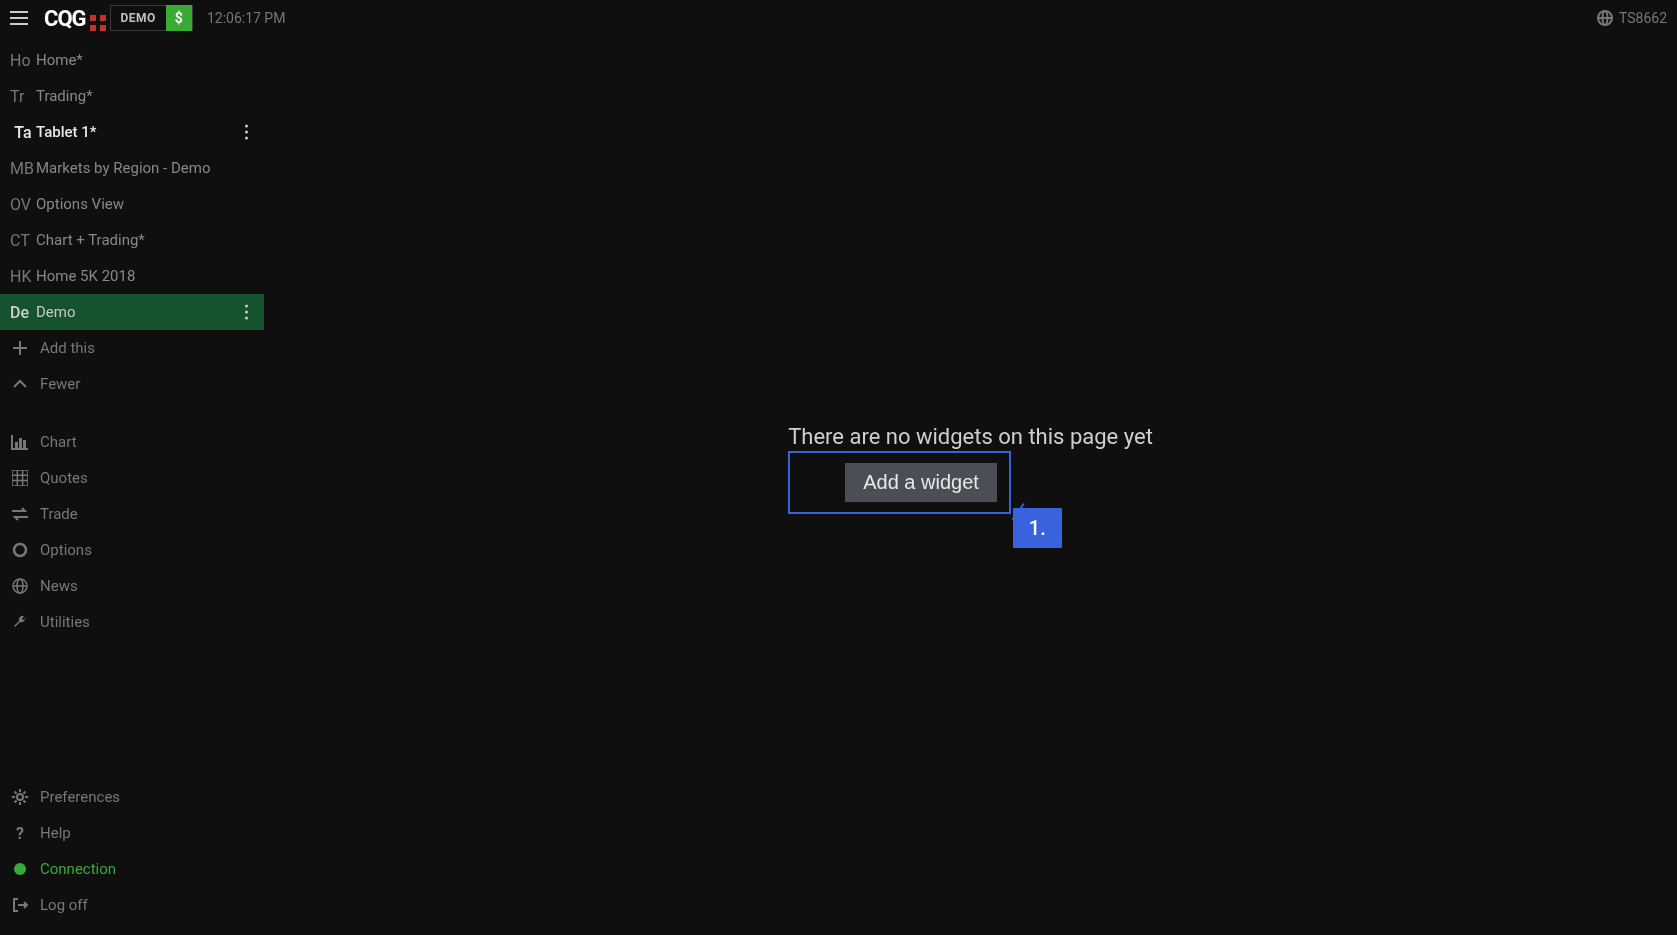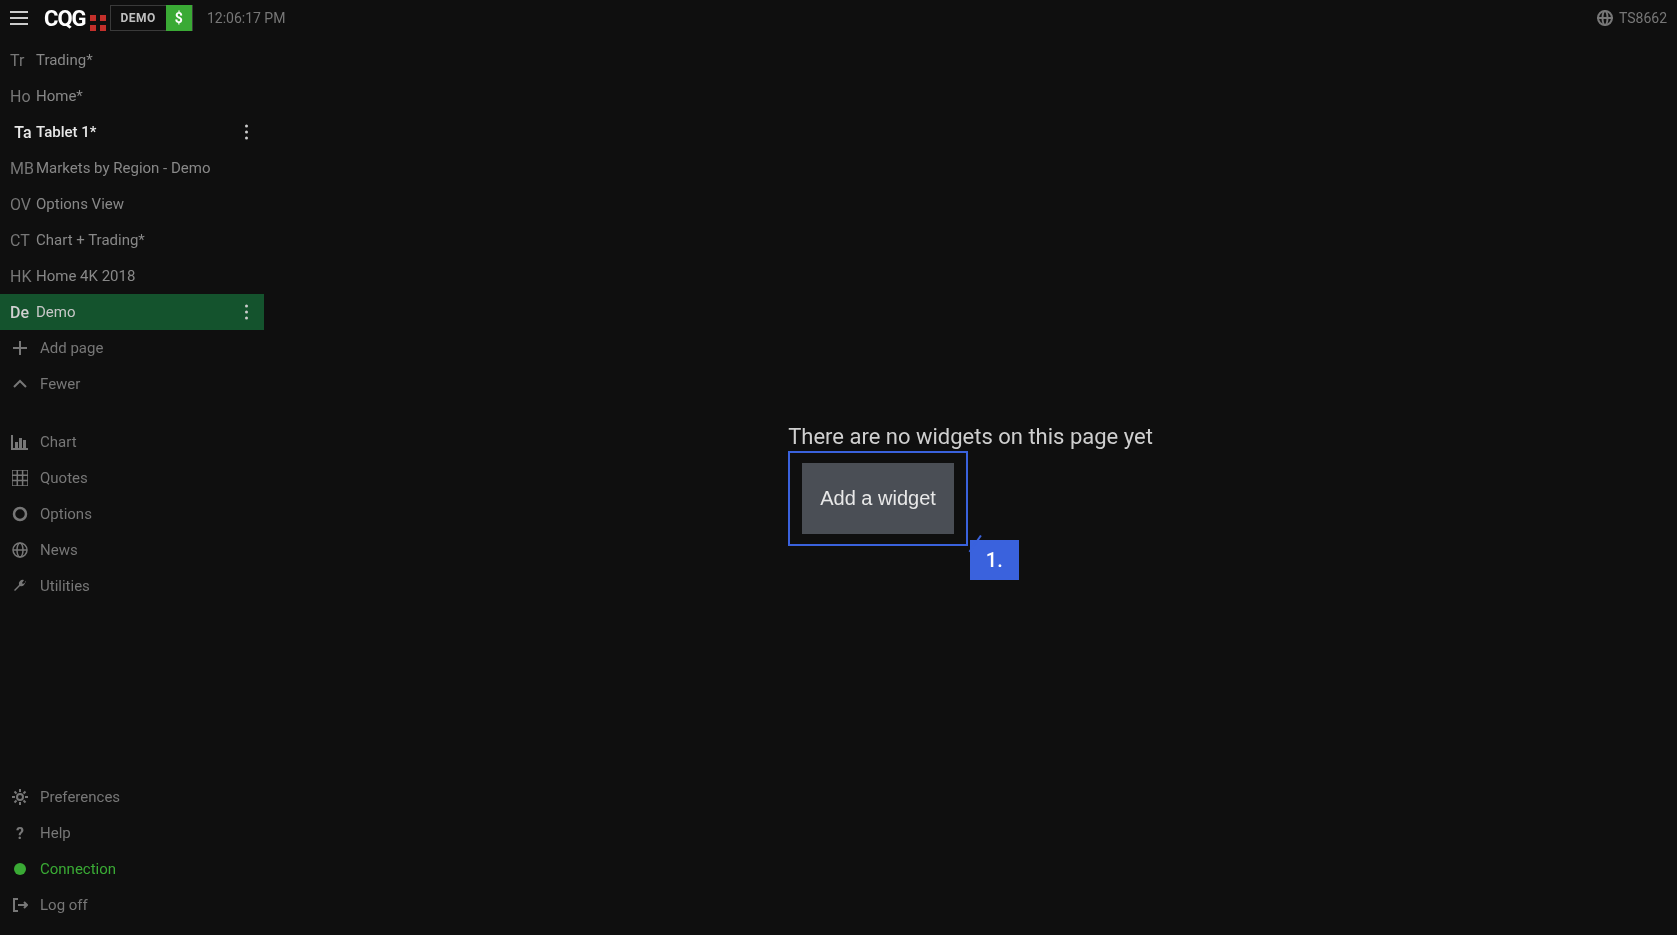--- a/index.html
+++ b/index.html
@@ -231,23 +231,24 @@
     }
     .add-widget-wrap {
       border: 2px solid #3a62dd;
       padding: 10px 12px;
       position: relative;
     }
     .add-widget-btn {
       background: #4a4e55;
       color: #e8e8e8;
       border: none;
-      padding: 24px 18px;
+      padding: 8px 18px;
       font-size: 20px;
       cursor: pointer;
+      margin-left: 43px;
     }
     .callout {
       position: absolute;
       background: #3a62dd;
       color: #fff;
       font-size: 20px;
       font-weight: 500;
       padding: 8px 16px;
       left: calc(100% + 4px);
       top: calc(100% - 4px);
@@ -293,26 +294,26 @@
   <div class="topbar-spacer"></div>
   <div class="account-badge">
     <span class="globe-icon"></span>
     <span>TS8662</span>
   </div>
 </div>
 
 <div class="sidebar">
   <div class="page-list" id="page-list">
       <div class="page-item">
+        <span class="page-abbrev">Ho</span>
+        <span class="page-label">Home*</span>
+      </div>
+      <div class="page-item">
         <span class="page-abbrev">Tr</span>
         <span class="page-label">Trading*</span>
-      </div>
-      <div class="page-item">
-        <span class="page-abbrev">Ho</span>
-        <span class="page-label">Home*</span>
       </div>
       <div class="page-item active">
         <span class="page-abbrev">Ta</span>
         <span class="page-label">Tablet 1*</span>
         <span class="page-menu">
           <span></span>
           <span></span>
           <span></span>
         </span>
       </div>
@@ -323,40 +324,40 @@
       <div class="page-item">
         <span class="page-abbrev">OV</span>
         <span class="page-label">Options View</span>
       </div>
       <div class="page-item">
         <span class="page-abbrev">CT</span>
         <span class="page-label">Chart + Trading*</span>
       </div>
       <div class="page-item">
         <span class="page-abbrev">HK</span>
-        <span class="page-label">Home 4K 2018</span>
+        <span class="page-label">Home 5K 2018</span>
       </div>
       <div class="page-item hovered">
         <span class="page-abbrev">De</span>
         <span class="page-label">Demo</span>
         <span class="page-menu">
           <span></span>
           <span></span>
           <span></span>
         </span>
       </div>
     </div>
 
   <div class="util-item">
     <span class="util-icon">
       <svg width="14" height="14" viewBox="0 0 14 14">
           <path d="M6 0h2v6h6v2H8v6H6V8H0V6h6z" fill="#777"></path>
         </svg>
     </span>
-    <span class="util-label">Add page</span>
+    <span class="util-label">Add this</span>
   </div>
   <div class="util-item">
     <span class="util-icon">
       <svg width="14" height="10" viewBox="0 0 14 10">
           <path d="M1 8l6-6 6 6" stroke="#777" stroke-width="2" fill="none"></path>
         </svg>
     </span>
     <span class="util-label">Fewer</span>
   </div>
 
@@ -377,20 +378,28 @@
       <div class="util-item">
         <span class="util-icon">
           <svg width="16" height="16" viewBox="0 0 16 16">
             <path d="M0 0h16v16H0zM0 5.3h16M0 10.6h16M5.3 0v16M10.6 0v16" stroke="#777" stroke-width="1.5" fill="none"></path>
           </svg>
         </span>
         <span class="util-label">Quotes</span>
       </div>
       <div class="util-item">
         <span class="util-icon">
+          <svg width="18" height="14" viewBox="0 0 18 14">
+            <path d="M1 4h13l-3-3M17 10H4l3 3" stroke="#777" stroke-width="2" fill="none"></path>
+          </svg>
+        </span>
+        <span class="util-label">Trade</span>
+      </div>
+      <div class="util-item">
+        <span class="util-icon">
           <svg width="16" height="16" viewBox="0 0 16 16">
             <circle cx="8" cy="8" r="6" stroke="#777" stroke-width="2.5" fill="none"></circle>
           </svg>
         </span>
         <span class="util-label">Options</span>
       </div>
       <div class="util-item">
         <span class="util-icon">
           <svg width="16" height="16" viewBox="0 0 16 16">
             <circle cx="8" cy="8" r="7" stroke="#777" stroke-width="1.5" fill="none"></circle>

